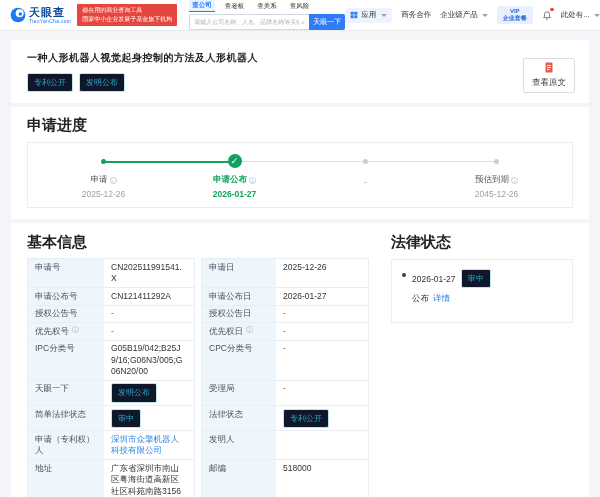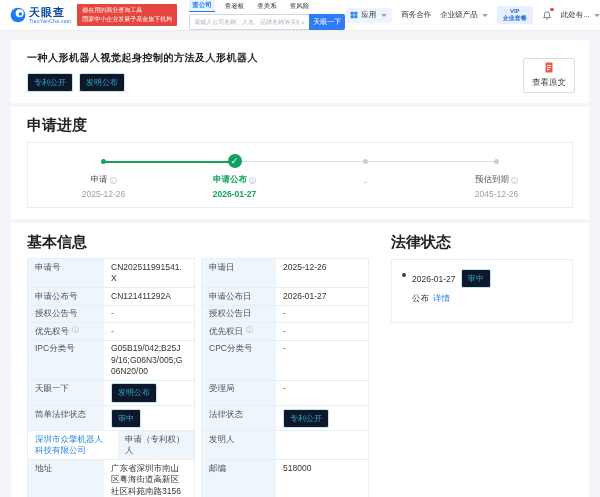--- a/index.html
+++ b/index.html
@@ -336,25 +336,25 @@
                 <div class="cell lbl">
                   <span>法律状态</span>
                 </div>
                 <div class="cell val">
                   <span class="tag">专利公开</span>
                 </div>
               </div>
           </div>
           <div class="trow">
             <div class="pair">
+                <div class="cell lbl">
+                  <span>申请（专利权）人</span>
+                </div>
                 <div class="cell val">
                   <span class="link">深圳市众擎机器人科技有限公司</span>
-                </div>
-                <div class="cell lbl">
-                  <span>申请（专利权）人</span>
                 </div>
               </div>
             <div class="pair rp">
                 <div class="cell lbl">
                   <span>发明人</span>
                 </div>
               </div>
           </div>
           <div class="trow">
             <div class="pair">

